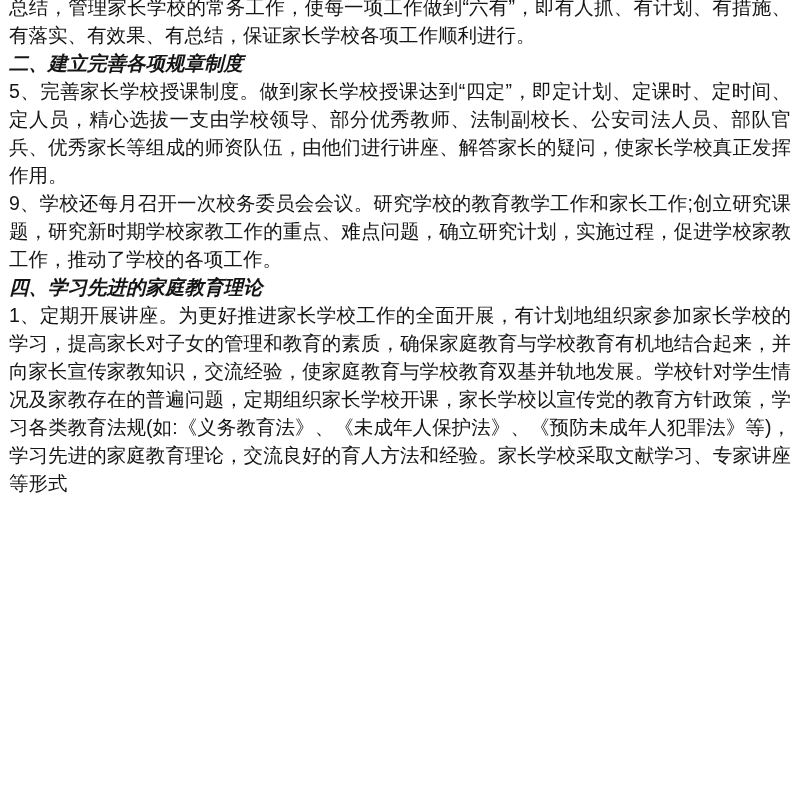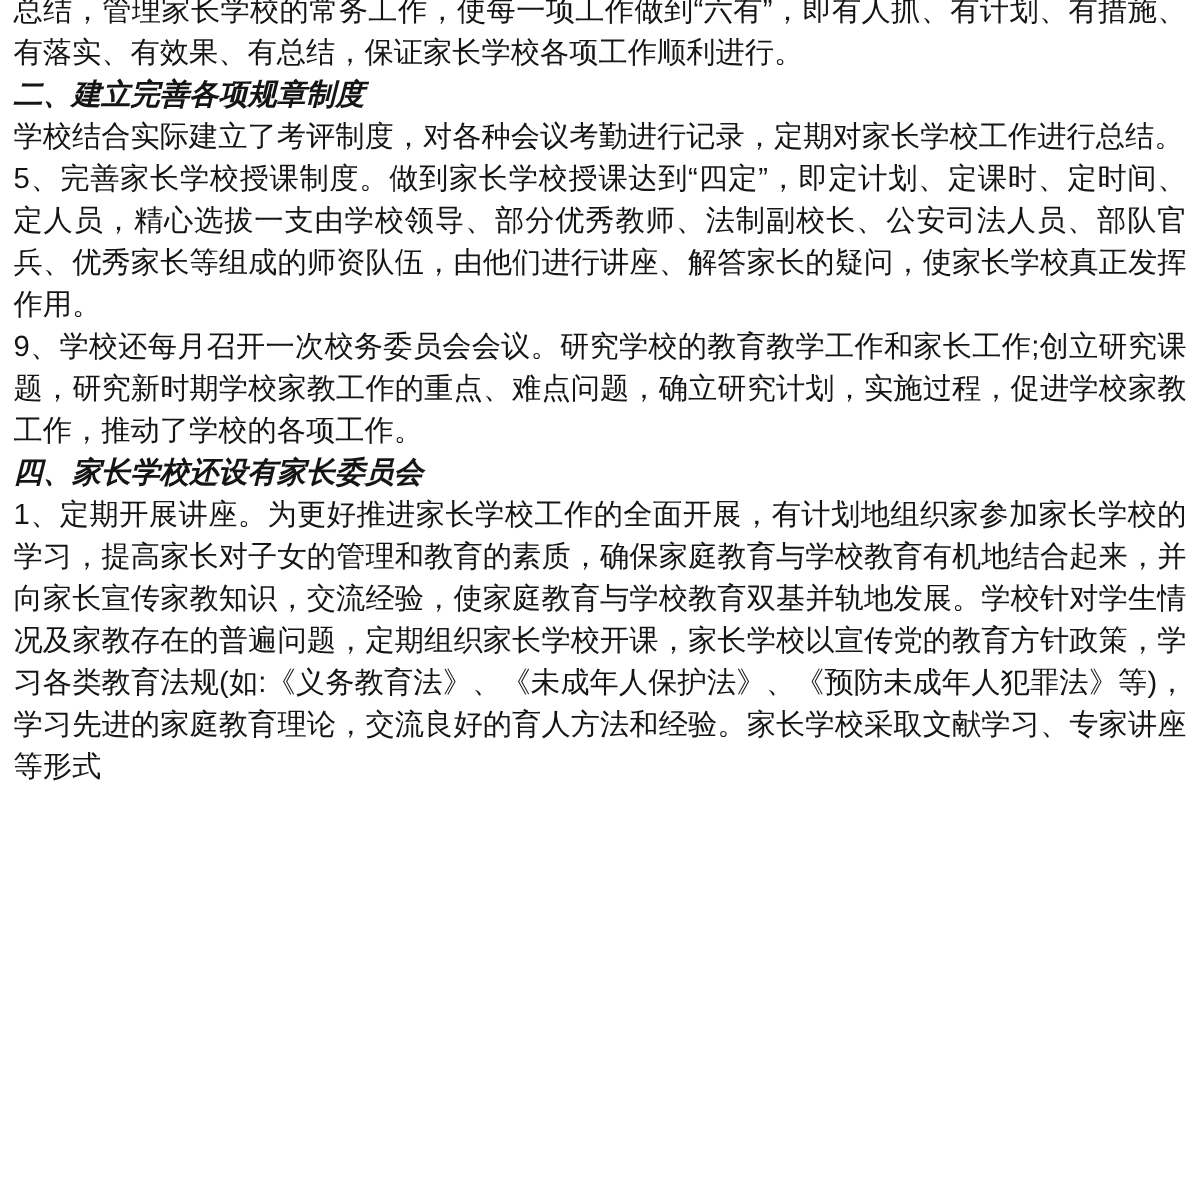--- a/index.html
+++ b/index.html
@@ -20,18 +20,17 @@
   }
   .para { margin: 0; }
   .para.heading { font-weight: 700; font-style: italic; }
 </style>
 </head>
 <body>
 
 <div class="document">
     <p class="para body">总结，管理家长学校的常务工作，使每一项工作做到“六有”，即有人抓、有计划、有措施、有落实、有效果、有总结，保证家长学校各项工作顺利进行。</p>
     <p class="para heading">二、建立完善各项规章制度</p>
-    <p class="para body">学校结合实际建立了考评制度，对各种会议考勤进行记录，定期对家长学校工作进行总结。</p>
     <p class="para body">5、完善家长学校授课制度。做到家长学校授课达到“四定”，即定计划、定课时、定时间、定人员，精心选拔一支由学校领导、部分优秀教师、法制副校长、公安司法人员、部队官兵、优秀家长等组成的师资队伍，由他们进行讲座、解答家长的疑问，使家长学校真正发挥作用。</p>
     <p class="para body">9、学校还每月召开一次校务委员会会议。研究学校的教育教学工作和家长工作;创立研究课题，研究新时期学校家教工作的重点、难点问题，确立研究计划，实施过程，促进学校家教工作，推动了学校的各项工作。</p>
-    <p class="para heading">四、家长学校还设有家长委员会</p>
+    <p class="para heading">四、学习先进的家庭教育理论</p>
     <p class="para body">1、定期开展讲座。为更好推进家长学校工作的全面开展，有计划地组织家参加家长学校的学习，提高家长对子女的管理和教育的素质，确保家庭教育与学校教育有机地结合起来，并向家长宣传家教知识，交流经验，使家庭教育与学校教育双基并轨地发展。学校针对学生情况及家教存在的普遍问题，定期组织家长学校开课，家长学校以宣传党的教育方针政策，学习各类教育法规(如:《义务教育法》、《未成年人保护法》、《预防未成年人犯罪法》等)，学习先进的家庭教育理论，交流良好的育人方法和经验。家长学校采取文献学习、专家讲座等形式</p>
   </div>
 
 </body></html>

